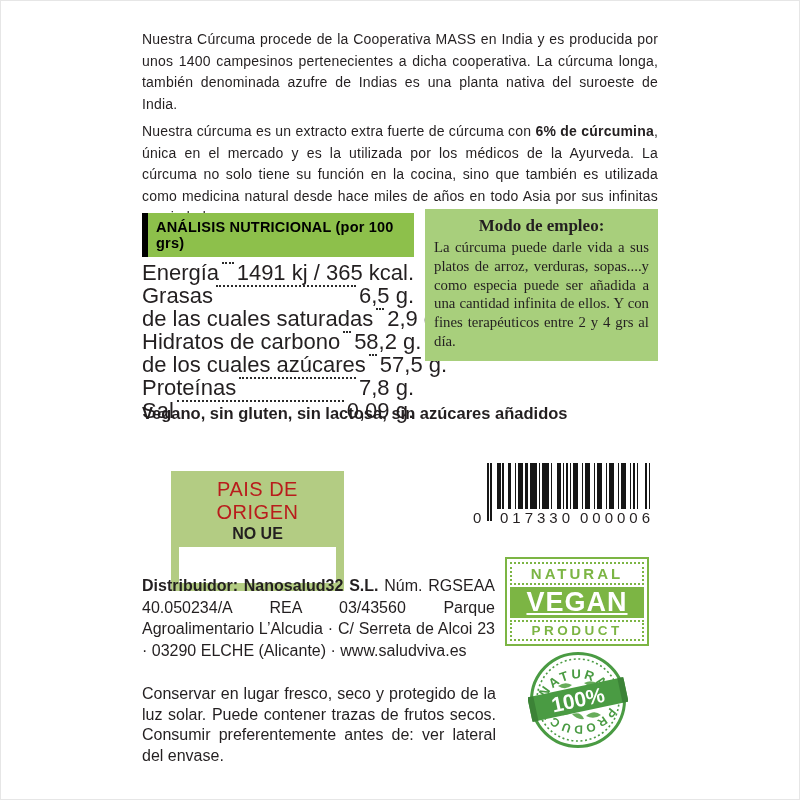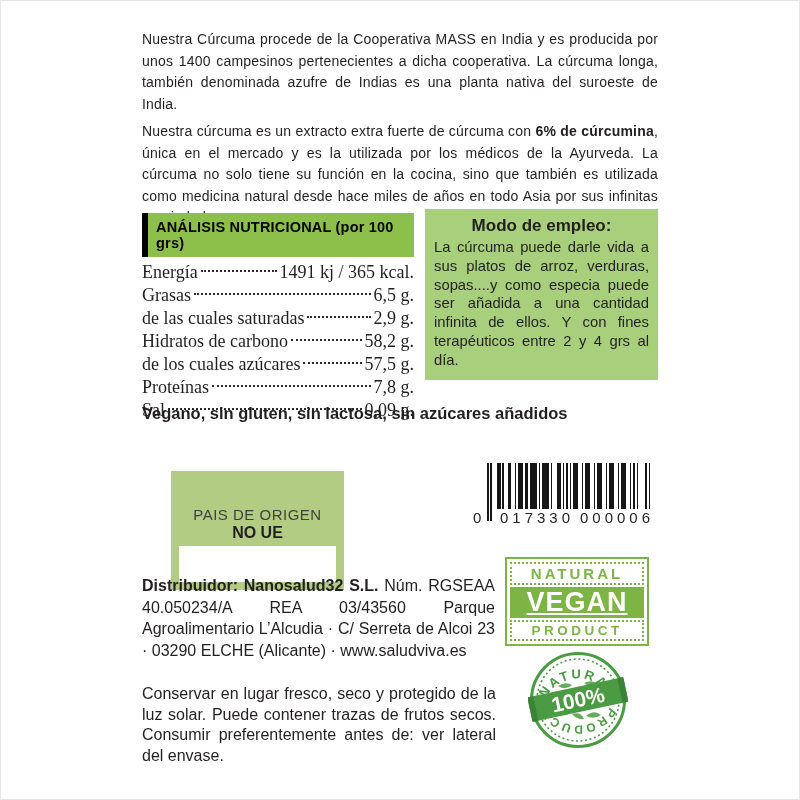--- a/index.html
+++ b/index.html
@@ -11,41 +11,41 @@
   .intro{position:absolute;left:141px;top:28px;width:516px;}
   .intro p{margin:0;font-size:14px;line-height:21.5px;text-align:justify;letter-spacing:.2px;}
   .intro p + p{margin-top:6px;}
   .b{font-weight:bold;}
 
   
   .nutrition{position:absolute;left:141px;top:212px;width:272px;}
   .nut-header{border-left:6px solid #000;background:#8dc04b;color:#000000;
               font-size:14.5px;font-weight:bold;padding:6px 0 6px 8px;letter-spacing:.2px;}
   .nut-rows{padding-top:4px;}
-  .nut-row{display:flex;align-items:center;font-size:18px;line-height:23px;font-family:Liberation Serif, serif;}
+  .nut-row{display:flex;align-items:flex-start;font-size:22px;line-height:23px;}
   .nut-label{white-space:nowrap;}
   .nut-dots{flex:1;border-bottom:2px dotted #2b2b2b;margin:0 3px 5px 3px;height:1px;min-width:8px;}
   .nut-value{white-space:nowrap;}
 
   
   .usage{position:absolute;left:424px;top:208px;width:233px;box-sizing:border-box;
-         background:#a8cf7c;padding:7px 9px 10px 9px;}
+         background:#a8cf7c;padding:7px 9px 10px 9px;font-family:Liberation Serif, serif;}
   .usage-title{text-align:center;font-weight:bold;font-size:17px;margin:0 0 2px 0;}
   .usage-body{margin:0;font-size:14.8px;line-height:18.8px;text-align:justify;}
 
   
   .vegan-line{position:absolute;left:141px;top:403px;width:517px;
               font-weight:bold;font-size:16.5px;}
   .ingredients{position:absolute;left:141px;top:425px;width:517px;
                font-size:16.5px;line-height:22px;text-align:left;margin:0;}
 
   
   .origin{position:absolute;left:170px;top:470px;width:173px;box-sizing:border-box;
           background:#b3cc83;padding:7px 8px 8px 8px;text-align:center;}
-  .origin-title{font-size:15px;letter-spacing:.5px;color:#404040;margin-top:28px;}
+  .origin-title{font-size:20px;letter-spacing:.5px;color:#b91c1c;}
   .origin-value{font-size:16px;font-weight:bold;margin-top:1px;}
   .origin-blank{background:#ffffff;height:36px;margin-top:4px;}
 
   
   .barcode{position:absolute;left:472px;top:462px;width:186px;height:70px;}
   .bc-wrap{position:absolute;left:14px;top:0;display:flex;align-items:flex-start;}
   .bc-module{width:1.72px;height:46px;}
   .bc-bar{background:#161616;}
   .bc-bar.bc-guard{height:58px;}
   .bc-digit-first{position:absolute;left:0;top:46px;font-size:15px;}

